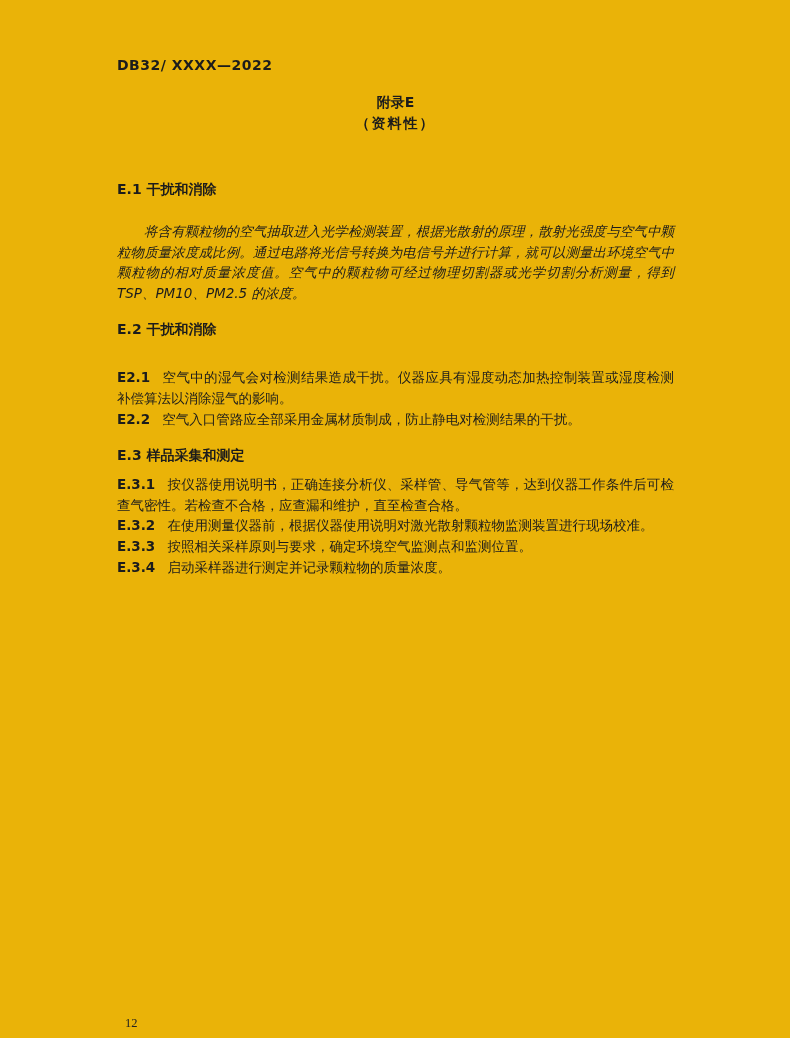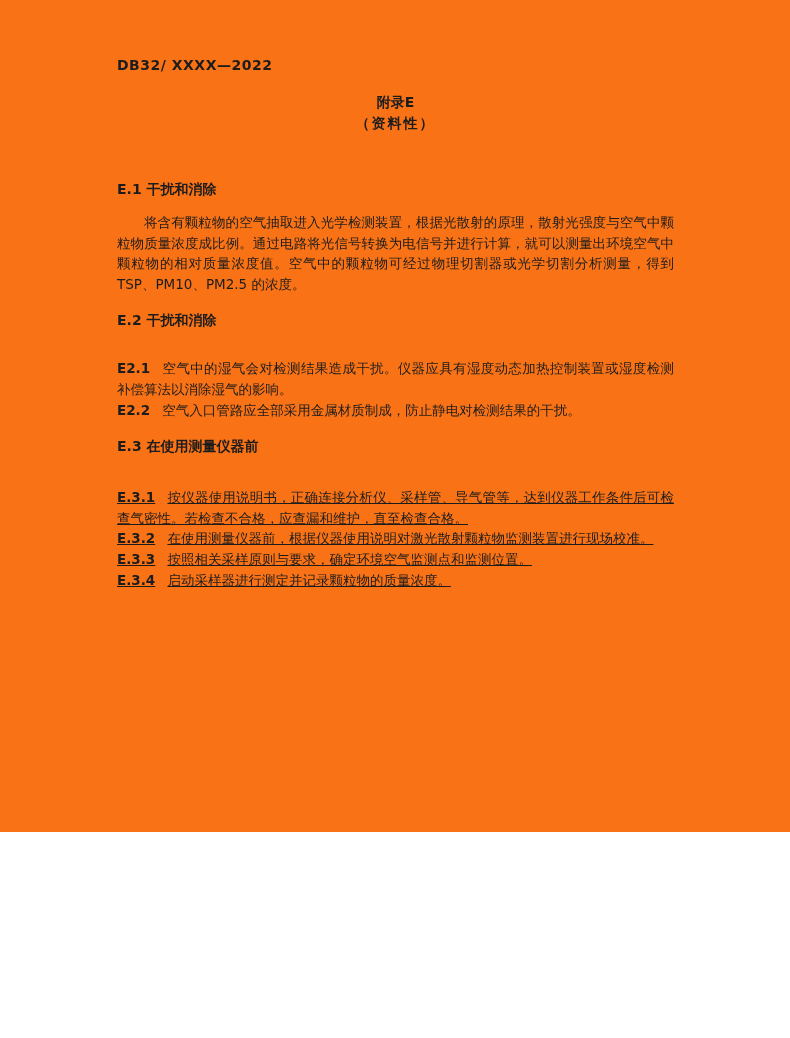--- a/index.html
+++ b/index.html
@@ -3,22 +3,22 @@
 <meta charset="utf-8">
 <style>
   html, body {
     margin: 0;
     padding: 0;
     background: #ffffff;
   }
   .page {
     position: relative;
     width: 790px;
-    height: 832px;
-    background: #f97316;
+    height: 1038px;
+    background: #eab308;
     overflow: hidden;
     color: #1c1c1c;
     font-family: "DejaVu Sans", sans-serif;
   }
   .content {
     position: absolute;
     left: 117px;
     top: 0;
     width: 557px;
   }
@@ -55,24 +55,25 @@
   .h-e3 { margin-top: 18px; }
   .para {
     margin: 0;
     font-size: 13.5px;
     line-height: 20.6px;
     text-align: justify;
     font-weight: normal;
   }
   .para.first-indent {
     text-indent: 2em;
-    margin-top: 14px;
+    margin-top: 23px;
+    font-style: italic;
   }
   .clauses-e2 { margin-top: 29px; }
-  .clauses-e3 { margin-top: 32px; text-decoration: underline; }
+  .clauses-e3 { margin-top: 10px; }
   .clause-label {
     font-weight: bold;
     margin-right: 0.9em;
     white-space: nowrap;
   }
   .page-number {
     position: absolute;
     left: 125px;
     top: 1016px;
     font-size: 12.5px;
@@ -101,21 +102,21 @@
 
     <div class="section">
       <h2 class="section-heading h-e2">E.2 干扰和消除</h2>
       <div class="clauses-e2">
         <p class="para"><span class="clause-label">E2.1</span><span>空气中的湿气会对检测结果造成干扰。仪器应具有湿度动态加热控制装置或湿度检测补偿算法以消除湿气的影响。</span></p>
         <p class="para"><span class="clause-label">E2.2</span><span>空气入口管路应全部采用金属材质制成，防止静电对检测结果的干扰。</span></p>
       </div>
     </div>
 
     <div class="section">
-      <h2 class="section-heading h-e3">E.3 在使用测量仪器前</h2>
+      <h2 class="section-heading h-e3">E.3 样品采集和测定</h2>
       <div class="clauses-e3">
         <p class="para"><span class="clause-label">E.3.1</span><span>按仪器使用说明书，正确连接分析仪、采样管、导气管等，达到仪器工作条件后可检查气密性。若检查不合格，应查漏和维护，直至检查合格。</span></p>
         <p class="para"><span class="clause-label">E.3.2</span><span>在使用测量仪器前，根据仪器使用说明对激光散射颗粒物监测装置进行现场校准。</span></p>
         <p class="para"><span class="clause-label">E.3.3</span><span>按照相关采样原则与要求，确定环境空气监测点和监测位置。</span></p>
         <p class="para"><span class="clause-label">E.3.4</span><span>启动采样器进行测定并记录颗粒物的质量浓度。</span></p>
       </div>
     </div>
 
   </div>
 

